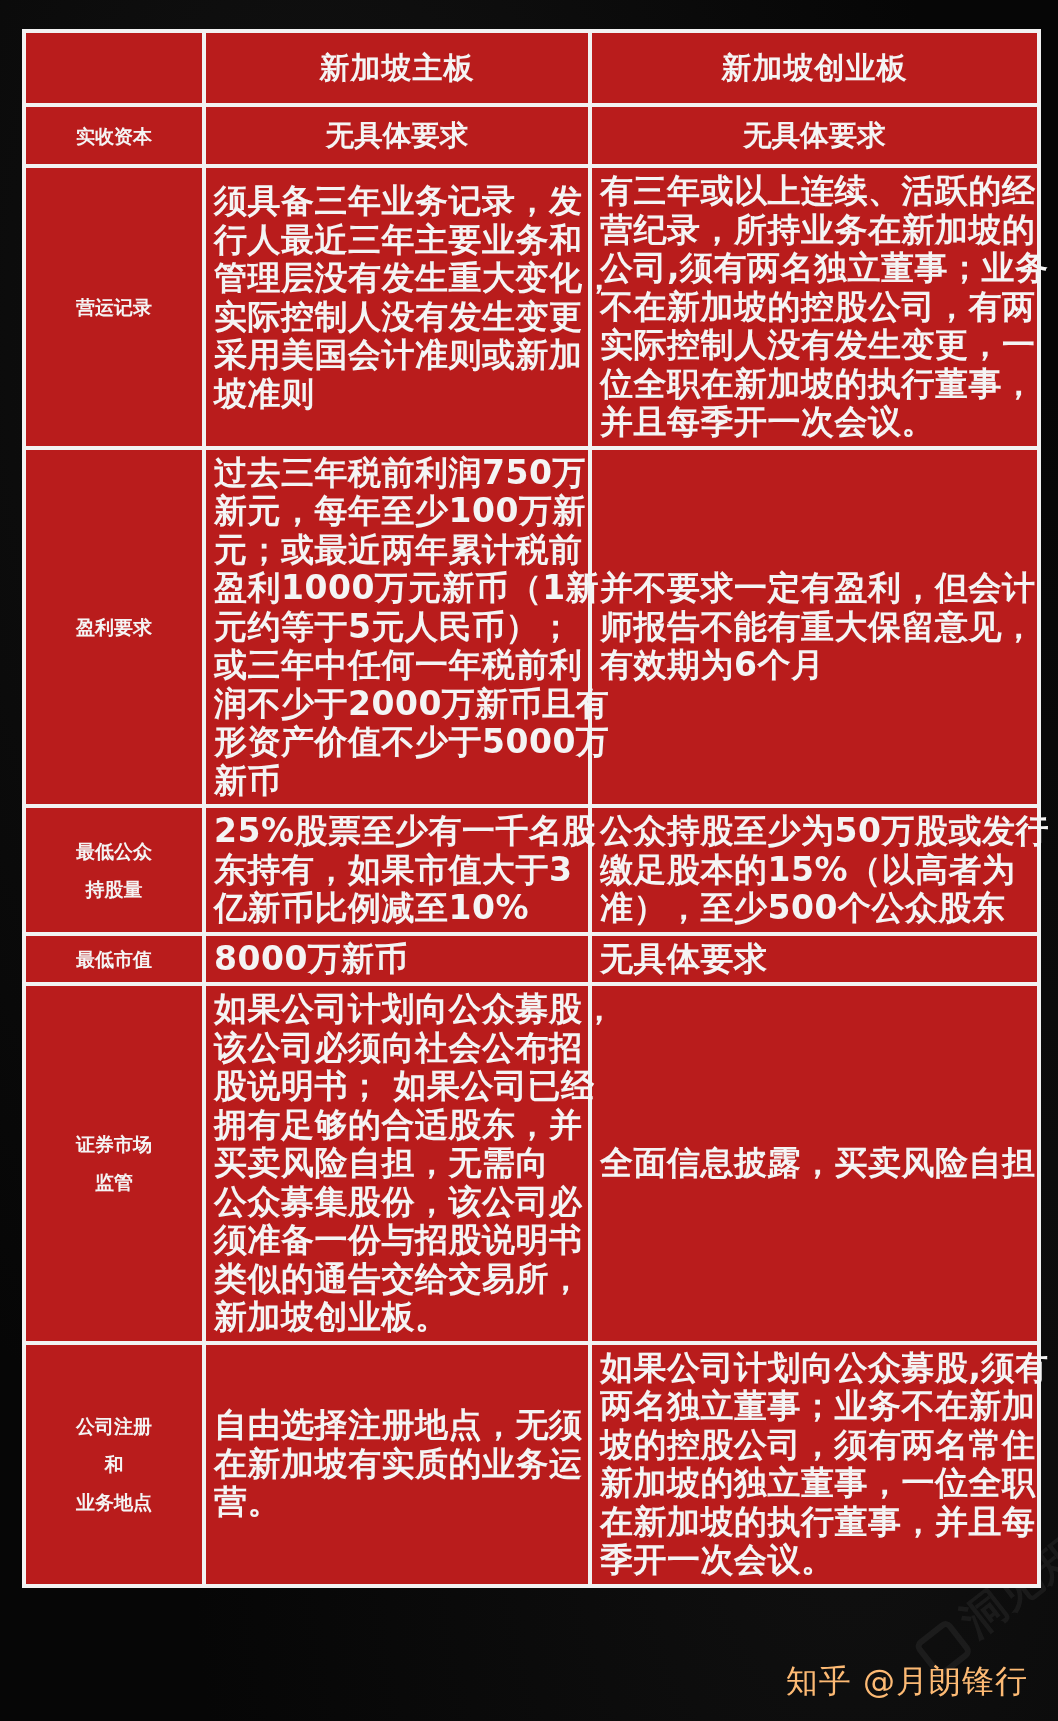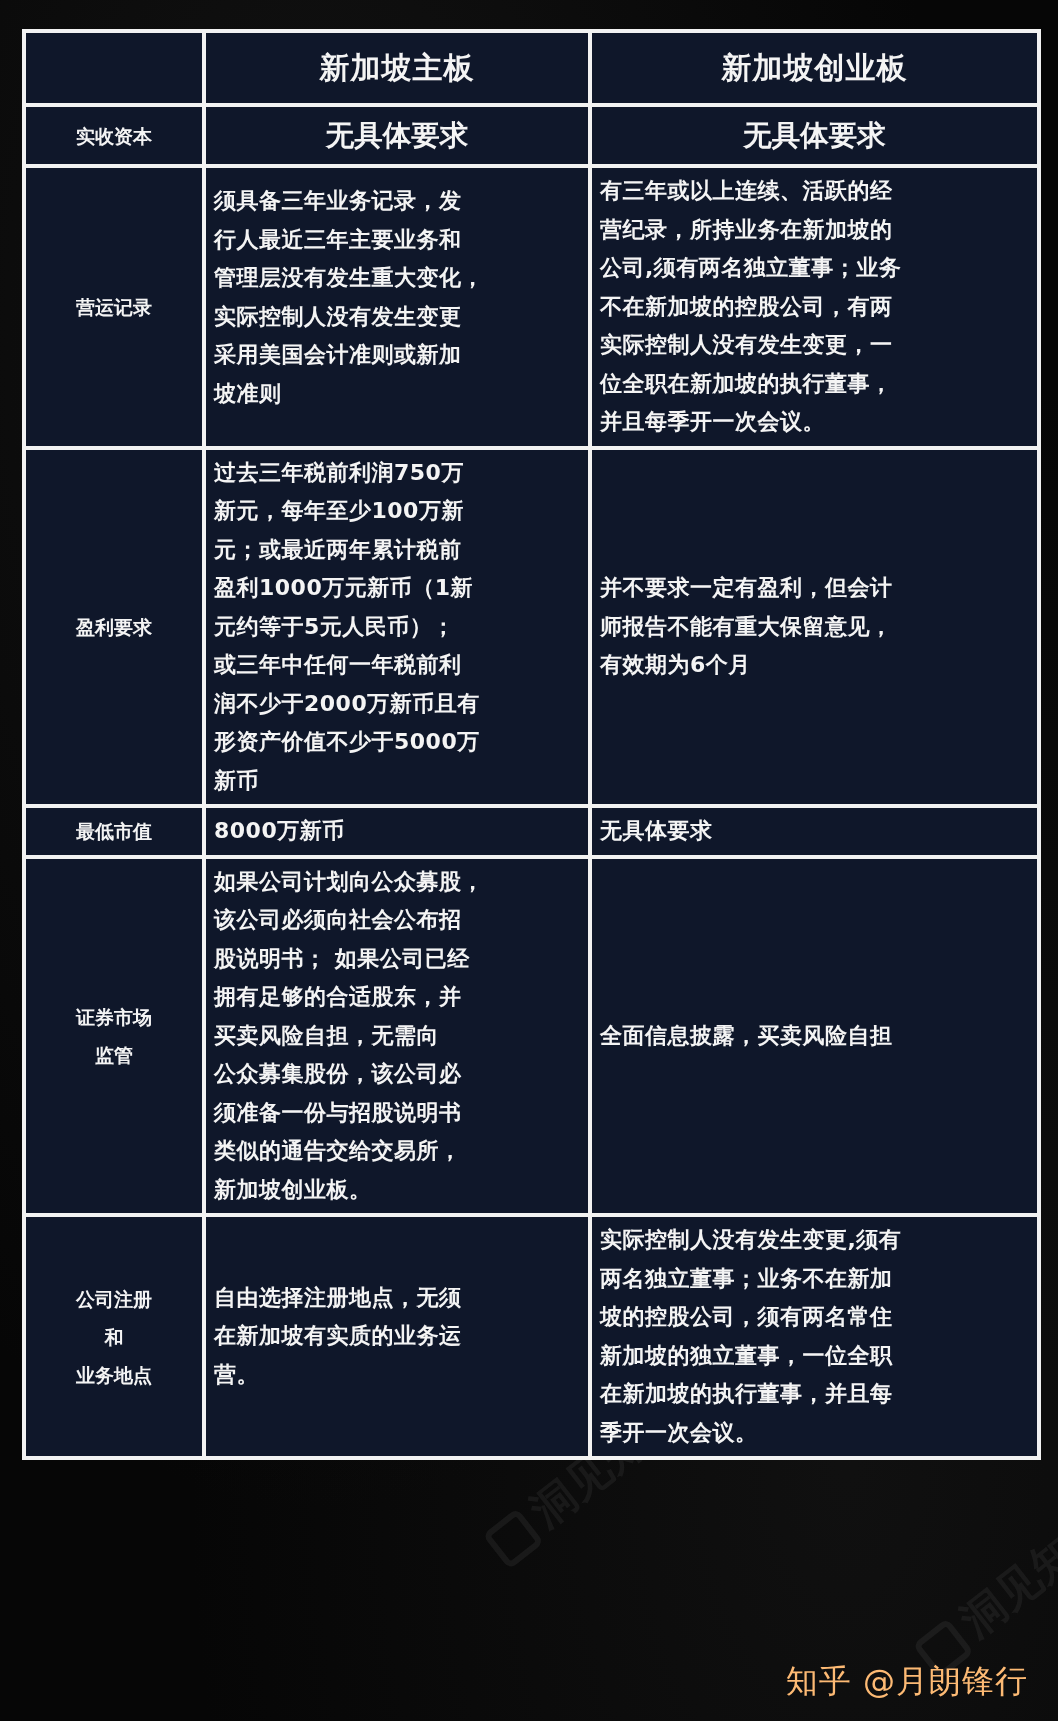--- a/index.html
+++ b/index.html
@@ -33,41 +33,41 @@
       border-collapse: collapse;
       width: 1015px;
       table-layout: fixed;
     }
     table.compare td, table.compare th {
       border: 4px solid #f2f2f2;
       padding: 0;
       vertical-align: middle;
       font-weight: bold;
       color: #f4f4f4;
-      background: #0f172a;
+      background: #b91c1c;
     }
     col.c1 { width: 180px; }
     col.c2 { width: 386px; }
     col.c3 { width: 449px; }
     .hdr th {
       background: #ffff00;
       color: #1b1b1b;
       height: 70px;
       font-size: 30px;
       text-align: center;
       letter-spacing: 1px;
     }
     .label-cell {
       text-align: center;
       font-size: 19px;
       line-height: 38px;
       padding: 0 4px;
     }
     .body-cell {
-      font-size: 22px;
+      font-size: 33px;
       line-height: 38.5px;
       padding: 4px 8px 4px 8px !important;
       text-align: left;
       letter-spacing: 0.5px;
     }
     .center-cell {
       text-align: center;
       font-size: 28.5px;
     }
     .line { display: block; white-space: nowrap; }
@@ -190,20 +190,36 @@
           <span class="line">形资产价值不少于5000万</span>
           <span class="line">新币</span>
         </td>
         <td class="body-cell">
           <span class="line">并不要求一定有盈利，但会计</span>
           <span class="line">师报告不能有重大保留意见，</span>
           <span class="line">有效期为6个月</span>
         </td>
       </tr>
 
+      <tr style="height:123px;">
+        <td class="label-cell">
+          <span class="line">最低公众</span>
+          <span class="line">持股量</span>
+        </td>
+        <td class="body-cell">
+          <span class="line">25%股票至少有一千名股</span>
+          <span class="line">东持有，如果市值大于3</span>
+          <span class="line">亿新币比例减至10%</span>
+        </td>
+        <td class="body-cell">
+          <span class="line">公众持股至少为50万股或发行</span>
+          <span class="line">缴足股本的15%（以高者为</span>
+          <span class="line">准），至少500个公众股东</span>
+        </td>
+      </tr>
 
       <tr style="height:49px;">
         <td class="label-cell">
           <span class="line">最低市值</span>
         </td>
         <td class="body-cell">
           <span class="line">8000万新币</span>
         </td>
         <td class="body-cell">
           <span class="line">无具体要求</span>
@@ -236,21 +252,21 @@
           <span class="line">公司注册</span>
           <span class="line">和</span>
           <span class="line">业务地点</span>
         </td>
         <td class="body-cell">
           <span class="line">自由选择注册地点，无须</span>
           <span class="line">在新加坡有实质的业务运</span>
           <span class="line">营。</span>
         </td>
         <td class="body-cell">
-          <span class="line">实际控制人没有发生变更,须有</span>
+          <span class="line">如果公司计划向公众募股,须有</span>
           <span class="line">两名独立董事；业务不在新加</span>
           <span class="line">坡的控股公司，须有两名常住</span>
           <span class="line">新加坡的独立董事，一位全职</span>
           <span class="line">在新加坡的执行董事，并且每</span>
           <span class="line">季开一次会议。</span>
         </td>
       </tr>
 
     </tbody>
   </table>

